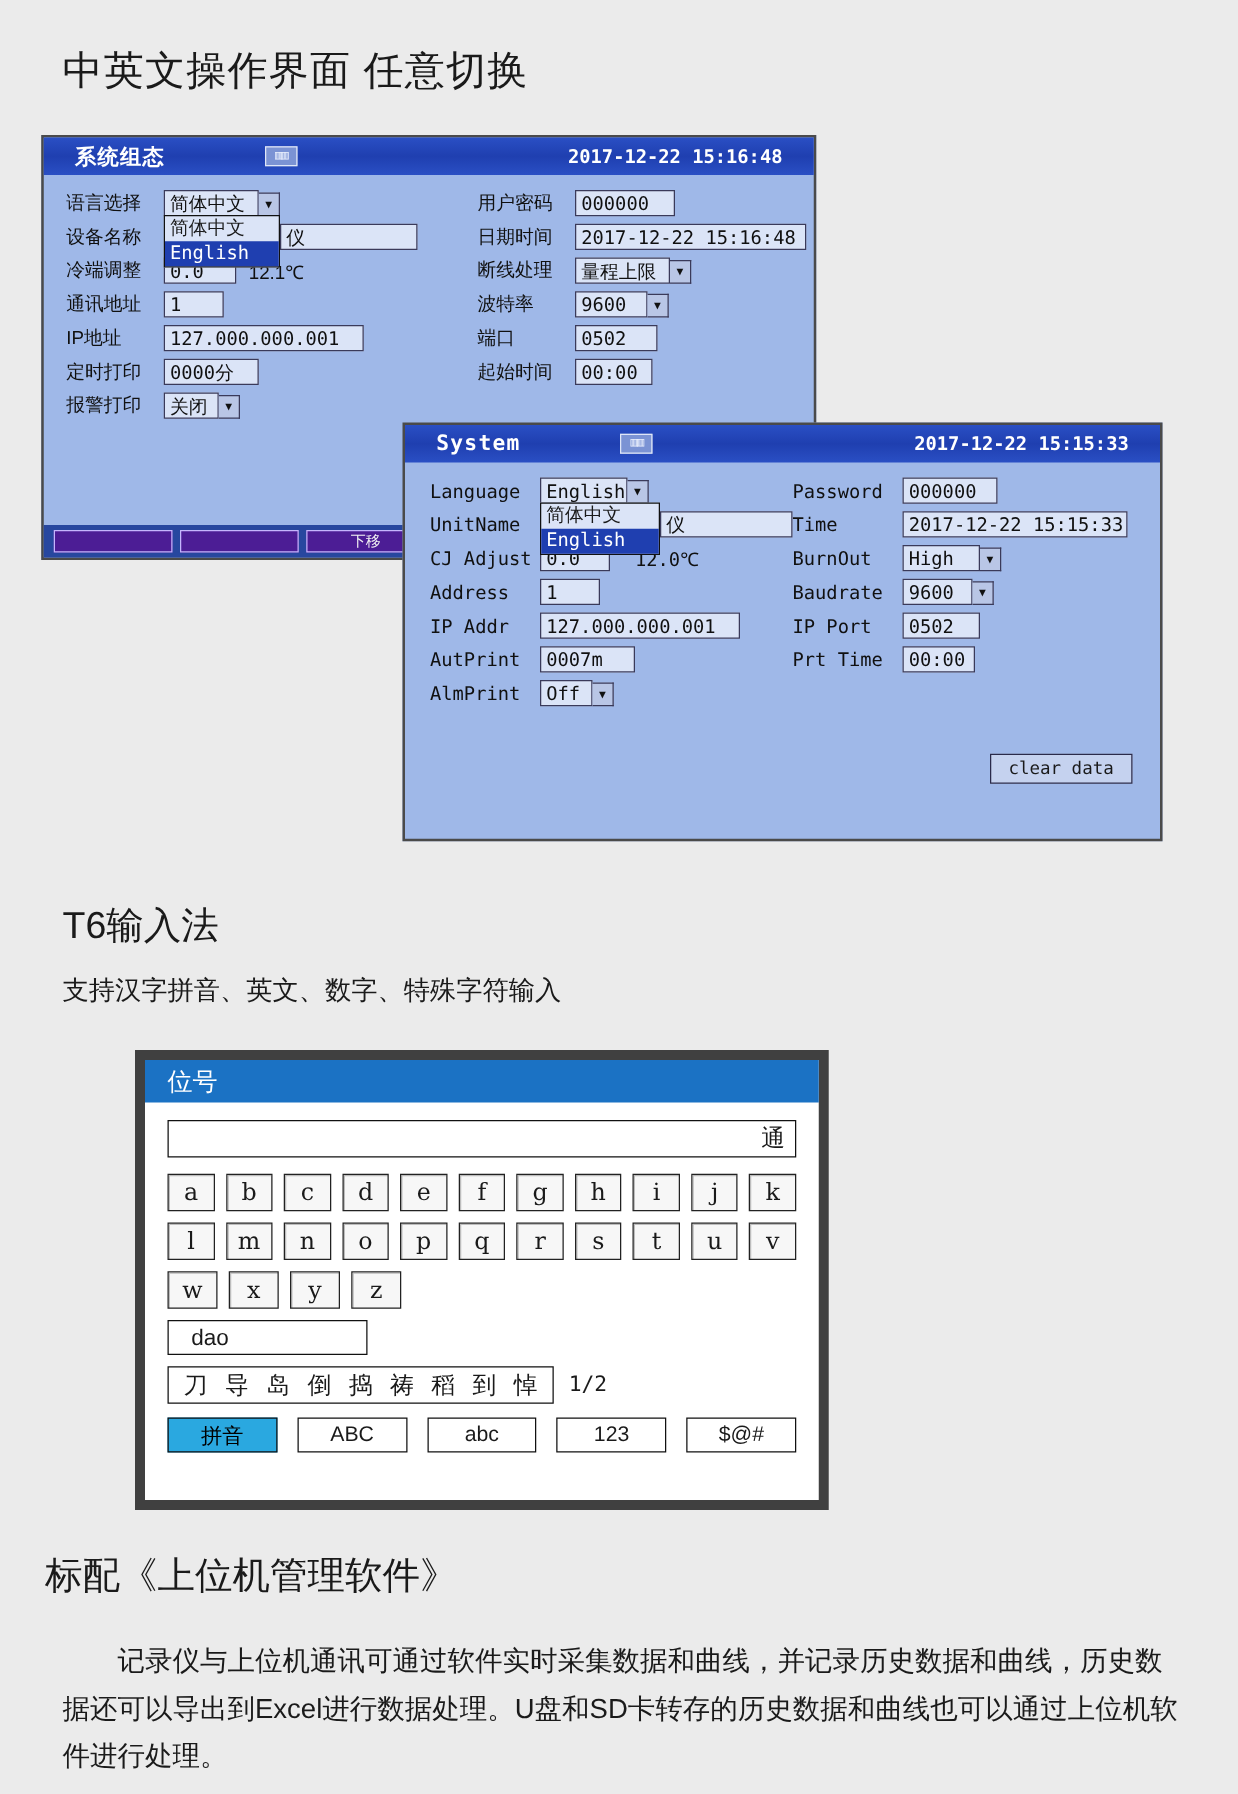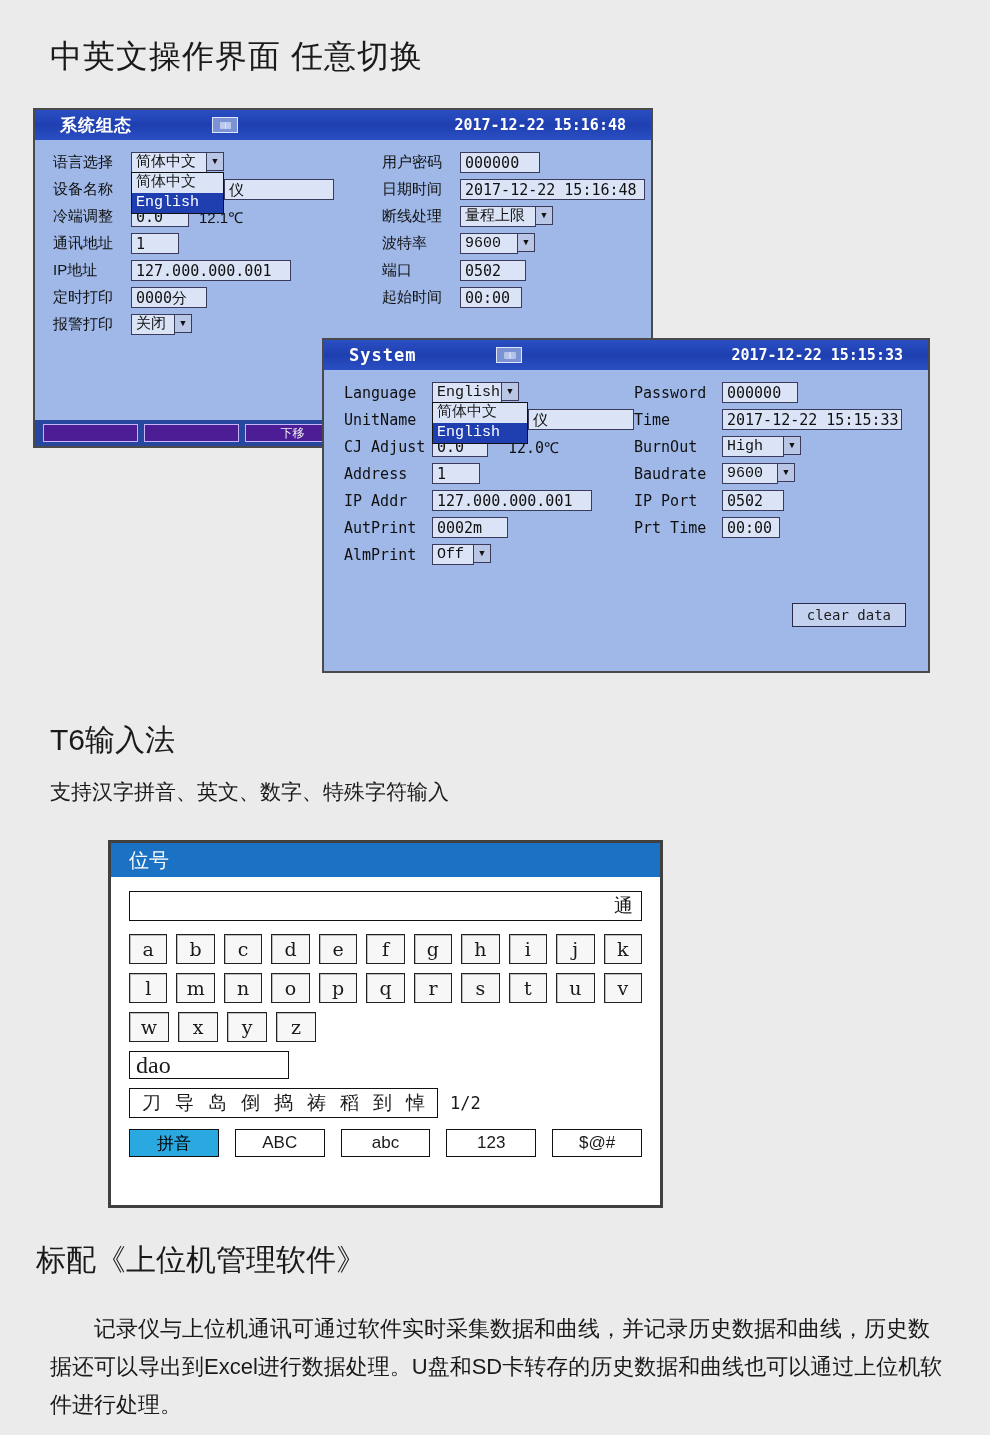--- a/index.html
+++ b/index.html
@@ -66,21 +66,21 @@
     border:1px solid #3a3a5a;
     color:#101010;
     font-size:15px;
     padding:1px 4px;
     height:21px;
     line-height:18px;
     display:inline-block;
     white-space:nowrap;
     overflow:hidden;
   }
-  .combo { position:relative; display:inline-flex; align-items:flex-start;font-family:Liberation Mono, monospace; }
+  .combo { position:relative; display:inline-flex; align-items:flex-end; }
   .combo .arrow {
     width:17px; height:19px; background:#b9c6e6; border:1px solid #3a3a5a;
     border-left:none;
     display:flex; align-items:center; justify-content:center;
     font-size:9px; color:#111;
   }
   .dropdown {
     position:absolute;
     border:1px solid #111;
     background:#dbe4f7;
@@ -118,43 +118,43 @@
   #screen-en .cleardata {
     position:absolute; right:22px; bottom:44px;
     background:#c5d2ef; border:1px solid #2a2a4a;
     font-size:14px; padding:3px 14px;
     font-family:"DejaVu Sans Mono", monospace;
   }
 
   
   #t6 {
     position:absolute; left:108px; top:840px; width:555px; height:368px;
-    border:3px solid #404040; background:#fff;
+    border:8px solid #404040; background:#fff;
   }
   #t6 .t6title {
     background:#1b72c4; color:#fff; height:34px; display:flex; align-items:center;
     padding-left:18px; font-size:20px;
   }
   #t6 .t6body { padding:14px 18px 10px 18px; }
   #t6 .inputline {
     border:1px solid #111; height:30px; display:flex; align-items:center;
     justify-content:flex-end; padding-right:8px; font-size:19px; margin-bottom:13px;
     font-family:"Liberation Sans", sans-serif;
   }
   #t6 .keyrow { display:flex; gap:9px; margin-bottom:9px; }
   #t6 .key {
     width:40px; height:30px; border:1px solid #222; background:#f7f7f7;
     font-family:"DejaVu Serif", serif; font-size:19px;
     display:flex; align-items:center; justify-content:center;
     box-shadow: 1px 1px 0 #bdbdbd inset;
   }
   #t6 .pyline {
-    width:160px; height:28px; border:1px solid #111; font-size:24px;
-    display:flex; align-items:center; padding-left:6px; margin-bottom:9px;
-    font-family:Liberation Serif, serif;
+    width:160px; height:28px; border:1px solid #111; font-size:18px;
+    display:flex; align-items:center; padding-left:18px; margin-bottom:9px;
+    font-family:Liberation Sans, sans-serif;
   }
   #t6 .candrow { display:flex; align-items:center; margin-bottom:11px; }
   #t6 .cands {
     border:1px solid #111; height:30px; display:flex; align-items:center;
     gap:14px; padding:0 12px; font-size:19px; font-family:"Liberation Sans", sans-serif;
   }
   #t6 .pageno { margin-left:12px; font-size:17px; font-family:"DejaVu Sans Mono", monospace; }
   #t6 .modes { display:flex; gap:16px; }
   #t6 .mode {
     width:90px; height:28px; border:1px solid #111; background:#fff;
@@ -290,21 +290,21 @@
       <div class="fieldrow">
         <span class="lbl">Address</span>
         <span class="box" style="width:48px">1</span>
       </div>
       <div class="fieldrow">
         <span class="lbl">IP Addr</span>
         <span class="box" style="width:160px">127.000.000.001</span>
       </div>
       <div class="fieldrow">
         <span class="lbl">AutPrint</span>
-        <span class="box" style="width:76px">0002m</span>
+        <span class="box" style="width:76px">0007m</span>
       </div>
       <div class="fieldrow">
         <span class="lbl">AlmPrint</span>
         <span class="combo">
           <span class="box" style="width:42px">Off</span>
           <span class="arrow">▼</span>
         </span>
       </div>
     </div>
     <div class="col2">

